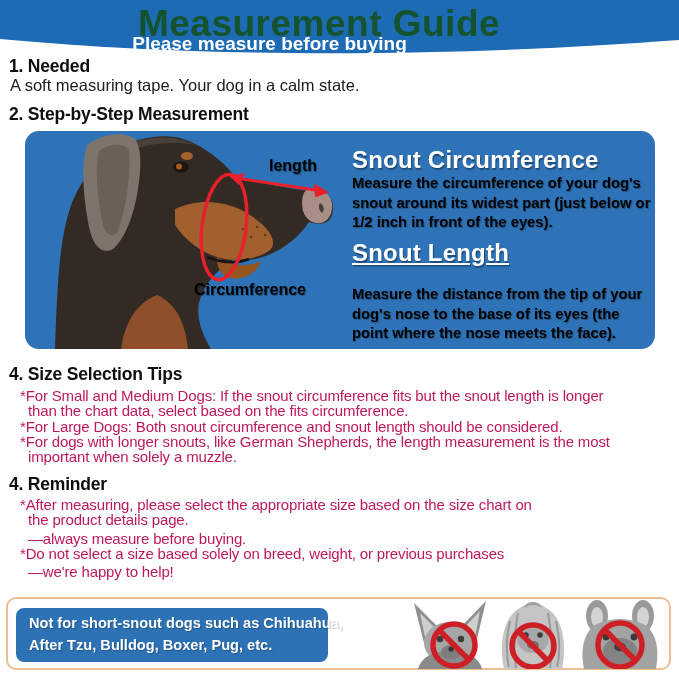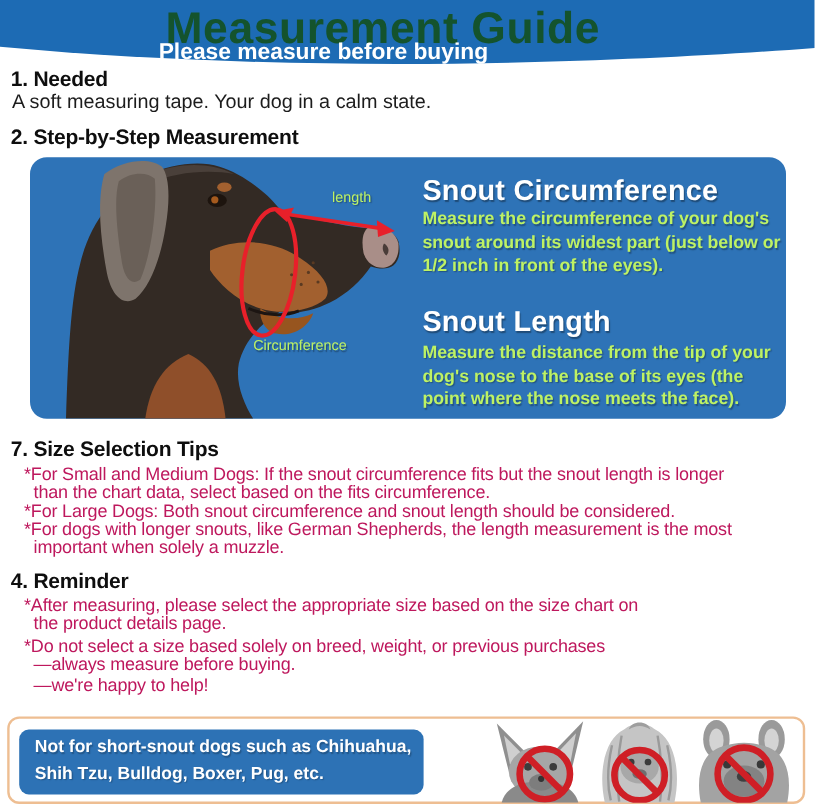--- a/index.html
+++ b/index.html
@@ -12,35 +12,35 @@
   .hdr-title{top:3px;left:0;width:638px;text-align:center;color:#14532d;
     font-size:37px;font-weight:700;letter-spacing:.5px;}
   .hdr-sub{top:33px;left:0;width:539px;text-align:center;color:#fff;
     font-size:19px;font-weight:700;}
   
   .sec-h{left:9px;font-size:17.5px;font-weight:700;color:#0e0e0e;letter-spacing:-.2px;}
   .sec-body{left:10px;font-size:16.5px;font-weight:400;color:#1c1c1c;}
   
   .measure-box{left:25px;top:131px;width:630px;height:218px;background:#2e73b7;
     border-radius:14px;overflow:hidden;}
-  .box-label{color:#bef264;font-weight:400;font-size:12px;text-align:center;
+  .box-label{color:#000000;font-weight:700;font-size:16px;text-align:center;
     text-shadow:1px 1px 1px rgba(0,0,0,.35);}
   .col-h{color:#fff;font-size:24px;font-weight:700;letter-spacing:.2px;
     text-shadow:1px 1.5px 1px rgba(0,0,0,.35);}
-  .col-b{color:#bef264;font-size:14.8px;font-weight:700;line-height:19.5px;
+  .col-b{color:#000000;font-size:14.8px;font-weight:700;line-height:19.5px;
     text-shadow:1px 1px 1px rgba(0,0,0,.3);}
   
   .list{left:20px;font-size:15px;font-weight:400;color:#be185d;letter-spacing:-.15px;}
   .list .ln{line-height:15.3px;white-space:nowrap;}
   .list .cont{padding-left:8px;}
   .reminder-item{margin-bottom:3px;}
   
   .warn-panel{left:6px;top:597px;width:665px;height:73px;border:2px solid #eebe92;
     border-radius:10px;background:#fff;box-sizing:border-box;}
-  .warn-blue{left:8px;top:9px;width:337px;height:54px;background:#2d72b5;border-radius:8px;}
+  .warn-blue{left:8px;top:9px;width:312px;height:54px;background:#2d72b5;border-radius:8px;}
   .warn-ln{left:13px;width:320px;color:#fff;font-size:14.6px;font-weight:700;
     text-shadow:1px 1px 1px rgba(0,0,0,.25);white-space:nowrap;}
 </style>
 </head>
 <body>
 
 <div class="page">
 
   <svg class="abs" style="left:0;top:0;" width="679" height="70" viewBox="0 0 679 70">
     <path d="M0,0 H679 V40 C520,52 260,63 0,39 Z" fill="#1d6bb4"></path>
@@ -101,25 +101,25 @@
         <path d="M204,45 L220,42 L214,54 Z" stroke="none"></path>
         <path d="M304,61.5 L289,52.5 L290,66.5 Z" stroke="none"></path>
       </g>
     </svg>
 
     <div class="abs box-label" style="left:233px;top:26px;width:70px;">length</div>
     <div class="abs box-label" style="left:140px;top:150px;width:170px;">Circumference</div>
 
     <div class="abs col-h" style="left:327px;top:15px;">Snout Circumference</div>
     <div class="abs col-b" style="left:327px;top:43px;width:303px;">Measure the circumference of your dog's snout around its widest part (just below or 1/2 inch in front of the eyes).</div>
-    <div class="abs col-h" style="left:327px;top:124px;">Snout Length</div>
+    <div class="abs col-h" style="left:327px;top:108px;text-decoration:underline;">Snout Length</div>
     <div class="abs col-b" style="left:327px;top:154px;width:303px;">Measure the distance from the tip of your dog's nose to the base of its eyes (the point where the nose meets the face).</div>
   </div>
 
-  <div class="abs sec-h" style="top:364px;">7. Size Selection Tips</div>
+  <div class="abs sec-h" style="top:364px;">4. Size Selection Tips</div>
   <div class="abs list" style="top:388px;">
     <div>
       <div class="ln">*For Small and Medium Dogs: If the snout circumference fits but the snout length is longer</div>
       <div class="ln cont">than the chart data, select based on the fits circumference.</div>
     </div>
     <div>
       <div class="ln">*For Large Dogs: Both snout circumference and snout length should be considered.</div>
     </div>
     <div>
       <div class="ln">*For dogs with longer snouts, like German Shepherds, the length measurement is the most</div>
@@ -127,32 +127,32 @@
     </div>
   </div>
 
   <div class="abs sec-h" style="top:474px;">4. Reminder</div>
   <div class="abs list" style="top:497px;">
     <div class="reminder-item">
       <div class="ln">*After measuring, please select the appropriate size based on the size chart on</div>
       <div class="ln cont">the product details page.</div>
     </div>
     <div class="reminder-item">
+      <div class="ln cont">—always measure before buying.</div>
       <div class="ln">*Do not select a size based solely on breed, weight, or previous purchases</div>
-      <div class="ln cont">—always measure before buying.</div>
     </div>
     <div class="reminder-item">
       <div class="ln cont">—we're happy to help!</div>
     </div>
   </div>
 
   <div class="abs warn-panel">
     <div class="abs warn-blue">
       <div class="abs warn-ln" style="top:7px;">Not for short-snout dogs such as Chihuahua,</div>
-      <div class="abs warn-ln" style="top:29px;">Shih Tzu, Bulldog, Boxer, Pug, etc.</div>
+      <div class="abs warn-ln" style="top:29px;">After Tzu, Bulldog, Boxer, Pug, etc.</div>
     </div>
 
     <svg class="abs" style="left:350px;top:0;" width="312" height="70" viewBox="0 0 312 70">
 
       <g>
         <polygon points="66,44 56,4 86,34" fill="#8f8f8f"></polygon>
         <polygon points="118,44 128,2 98,33" fill="#8f8f8f"></polygon>
         <polygon points="67,38 62,14 80,32" fill="#cfcfcf"></polygon>
         <polygon points="117,38 122,12 104,31" fill="#cfcfcf"></polygon>
         <ellipse cx="92" cy="44" rx="26" ry="21" fill="#a6a6a6"></ellipse>

